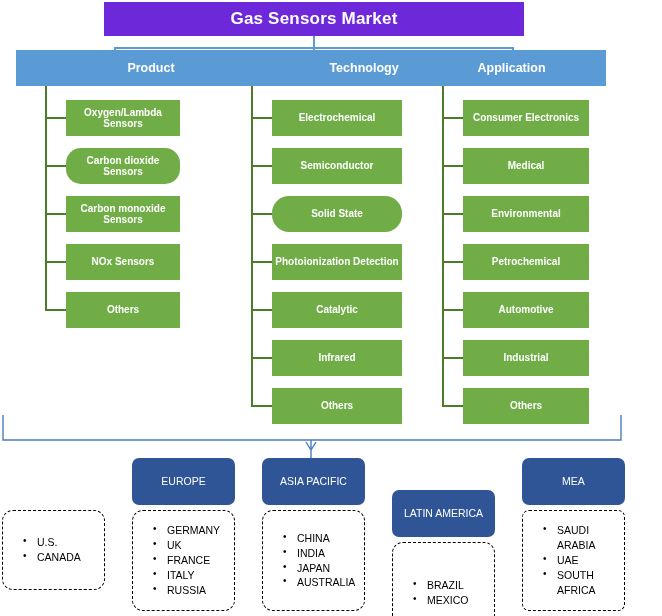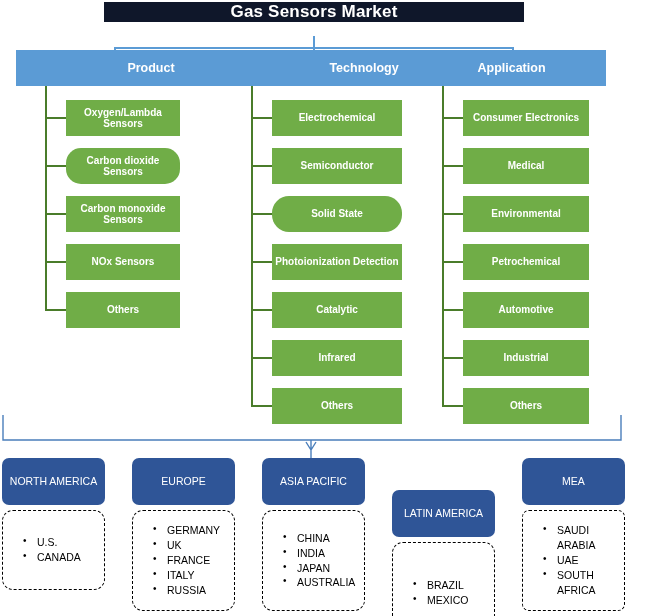--- a/index.html
+++ b/index.html
@@ -18,22 +18,22 @@
     background: #ffffff;
     overflow: hidden;
   }
 
   
   .root-box {
     position: absolute;
     left: 104px;
     top: 2px;
     width: 420px;
-    height: 20px;
-    background: #0f172a;
+    height: 34px;
+    background: #6d28d9;
     color: #ffffff;
     display: flex;
     align-items: center;
     justify-content: center;
     font-size: 17px;
     font-weight: bold;
     letter-spacing: 0.2px;
   }
 
   
@@ -210,21 +210,20 @@
     <div class="leaf" style="top:292px;">Automotive</div>
     <div class="leaf" style="top:340px;">Industrial</div>
     <div class="leaf" style="top:388px;">Others</div>
   </div>
 
   <svg width="662" height="60" viewBox="0 0 662 60" style="position:absolute; left:0; top:412px;">
     <path d="M 3 3 L 3 28 L 621 28 L 621 3" fill="none" stroke="#4a7ebb" stroke-width="1.4"></path>
     <path d="M 311 28 L 311 50 M 306 30 L 311 38 L 316 30" fill="none" stroke="#4a7ebb" stroke-width="1.4"></path>
   </svg>
 
-  <div class="region-box r0">NORTH AMERICA</div>
   <div class="region-box r1">EUROPE</div>
   <div class="region-box r2">ASIA PACIFIC</div>
   <div class="region-box r3">LATIN AMERICA</div>
   <div class="region-box r4">MEA</div>
 
   <div class="region-list r0">
     <ul>
       <li>U.S.</li>
       <li>CANADA</li>
     </ul>

